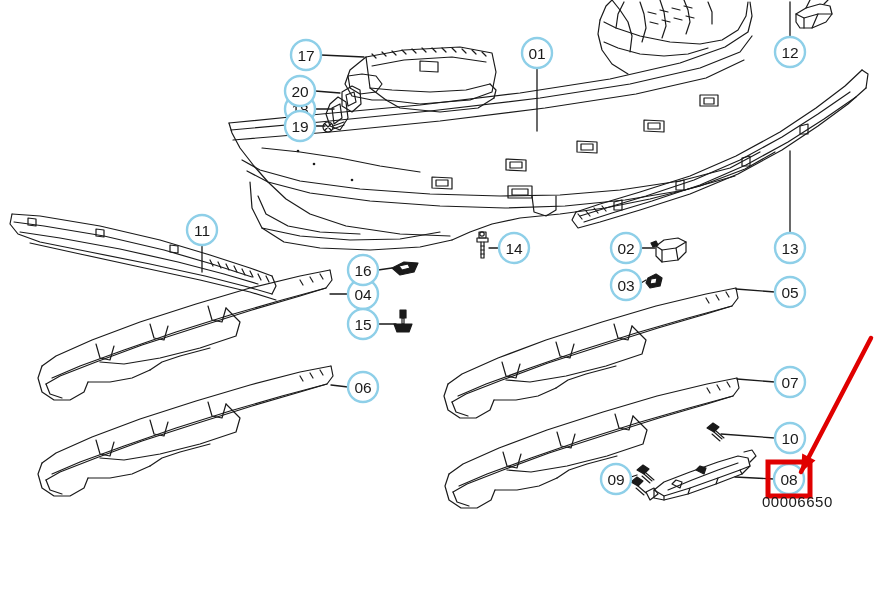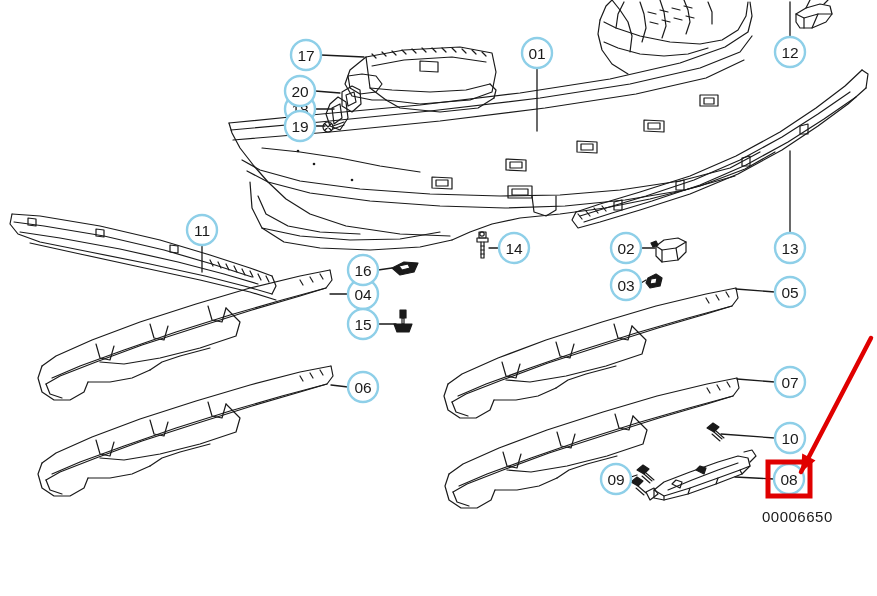--- a/index.html
+++ b/index.html
@@ -405,15 +405,15 @@
       </g>
 
     <g id="highlight-layer">
         <line x1="871" y1="338" x2="801" y2="472" stroke="#e00000" stroke-width="4.5" stroke-linecap="round"></line>
         <polygon points="801,472 802.2236905740141,453.459434167775 815.5189232970866,460.4047049932606" fill="#e00000"></polygon>
         <rect x="768" y="462" width="42" height="34" fill="none" stroke="#e00000" stroke-width="5"></rect>
       </g>
 
   </svg>
 
-  <div class="cat-num" id="catalog-number" style="left: 762px; top: 508px; text-align: right;">00006650</div>
+  <div class="cat-num" id="catalog-number" style="left: 762px; top: 493px; text-align: right;">00006650</div>
 
 </div>
 
 </body></html>

